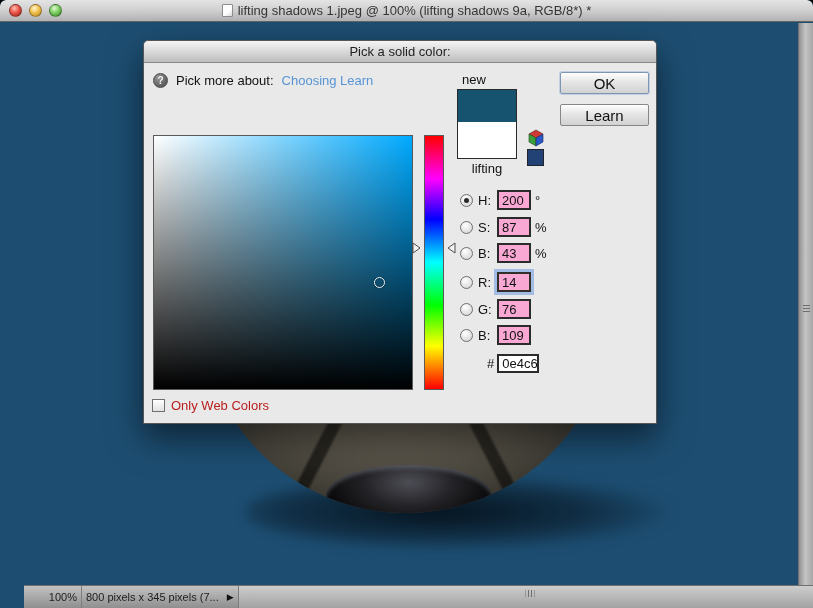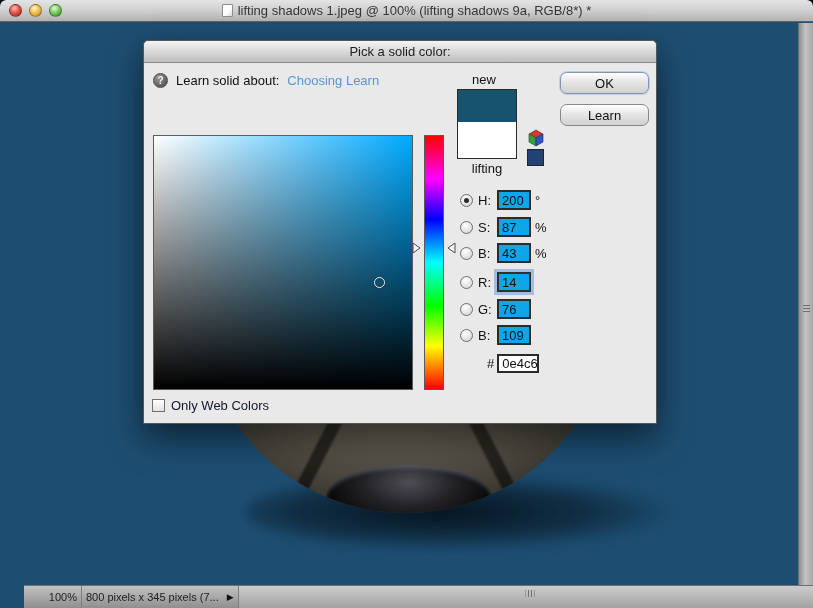--- a/index.html
+++ b/index.html
@@ -77,40 +77,40 @@
   .hue-arrow.left{left:268px;top:201px;}
   .hue-arrow.right{left:303px;top:201px;}
 
   .swatch-label{position:absolute;font-size:13px;color:#111;width:60px;text-align:center;}
   .swatch{position:absolute;left:313px;top:48px;width:60px;height:70px;border:1px solid #2a2a2a;}
   .swatch-new{position:absolute;left:0;top:0;width:100%;height:34px;background:#15536f;}
   .swatch-current{position:absolute;left:0;bottom:0;width:100%;height:36px;background:#ffffff;}
   .cube-icon{position:absolute;left:383px;top:88px;width:18px;height:18px;}
   .websafe-swatch{position:absolute;left:383px;top:108px;width:17px;height:17px;background:#224175;border:1px solid #20242c;}
 
-  .btn{position:absolute;left:416px;width:89px;height:22px;border:1px solid #878787;border-radius:7px;
-    background:linear-gradient(to bottom,#fefefe,#e3e3e3 50%,#d2d2d2);font-size:13px;color:#111;
+  .btn{position:absolute;left:416px;width:89px;height:22px;border:1px solid #878787;border-radius:2px;
+    background:linear-gradient(to bottom,#fefefe,#e3e3e3 50%,#d2d2d2);font-size:15px;color:#111;
     display:flex;align-items:center;justify-content:center;box-shadow:inset 0 1px 0 #fff;}
   .btn.ok{top:31px;border-color:#7e96b4;box-shadow:inset 0 1px 0 #fff,0 0 0 1px rgba(125,160,210,.35);}
   .btn.cancel{top:63px;}
 
   .frow{position:absolute;left:316px;width:130px;height:20px;display:flex;align-items:center;font-size:13px;color:#111;}
   .radio{width:13px;height:13px;border-radius:50%;border:1px solid #6f6f6f;margin-right:5px;flex:none;
     background:radial-gradient(circle at 40% 30%,#fff,#cfcfcf);position:relative;}
   .radio.sel::after{content:"";position:absolute;left:3px;top:3px;width:5px;height:5px;border-radius:50%;background:#2a2a2a;}
   .flabel{width:19px;flex:none;}
-  .fld{width:34px;height:20px;border:2px solid #2b2b2b;background:#0ea5e9;font-size:13px;color:#111;
+  .fld{width:34px;height:20px;border:2px solid #2b2b2b;background:#f9a8d4;font-size:13px;color:#111;
     padding:0 0 0 3px;flex:none;outline:none;}
   .fld.focused{border-color:#33302c;box-shadow:0 0 0 3px rgba(125,165,225,.65);}
   .unit{margin-left:4px;}
   .hex-row{position:absolute;left:343px;top:313px;display:flex;align-items:center;font-size:13px;color:#111;}
   .hex-fld{width:42px;height:19px;border:2px solid #2b2b2b;background:#fff;font-size:13px;color:#111;
     padding:0 0 0 3px;margin-left:3px;outline:none;}
 
-  .webcolors-row{position:absolute;left:8px;top:357px;display:flex;align-items:center;gap:6px;font-size:13px;color:#0f172a;}
+  .webcolors-row{position:absolute;left:8px;top:357px;display:flex;align-items:center;gap:6px;font-size:13px;color:#b91c1c;}
   .checkbox{width:13px;height:13px;border:1px solid #6f6f6f;background:linear-gradient(to bottom,#fff,#e2e2e2);}
 </style>
 </head>
 <body>
 
 <div class="window">
 
   <div class="titlebar">
     <div class="traffic">
       <div class="tl red"></div>
@@ -136,37 +136,37 @@
     <div class="vgrip"></div>
   </div>
 
   <div class="dialog">
     <div class="dlg-titlebar">
       <span>Pick a solid color:</span>
     </div>
 
     <div class="help-row">
       <div class="help-icon">?</div>
-      <span>Learn solid about:</span>
+      <span>Pick more about:</span>
       <span class="help-link">Choosing Learn</span>
     </div>
 
     <div class="sv-field">
       <div class="sv-marker"></div>
     </div>
 
     <div class="hue-slider"></div>
     <svg class="hue-arrow left" viewBox="0 0 9 12">
       <polygon points="1,1 8,6 1,11" fill="#f2f2f2" stroke="#4d4d4d" stroke-width="1"></polygon>
     </svg>
     <svg class="hue-arrow right" viewBox="0 0 9 12">
       <polygon points="8,1 1,6 8,11" fill="#f2f2f2" stroke="#4d4d4d" stroke-width="1"></polygon>
     </svg>
 
-    <div class="swatch-label" style="left:310px;top:31px;">new</div>
+    <div class="swatch-label" style="left:300px;top:31px;">new</div>
     <div class="swatch">
       <div class="swatch-new"></div>
       <div class="swatch-current"></div>
     </div>
     <div class="swatch-label" style="left:313px;top:120px;">lifting</div>
 
     <svg class="cube-icon" viewBox="0 0 18 18">
       <polygon points="9,1 16,5 9,9 2,5" fill="#cf3a33" stroke="#55201c" stroke-width="0.6"></polygon>
       <polygon points="2,5 9,9 9,17 2,13" fill="#3a9e3a" stroke="#1c4a1c" stroke-width="0.6"></polygon>
       <polygon points="16,5 9,9 9,17 16,13" fill="#2c57c8" stroke="#16295e" stroke-width="0.6"></polygon>

